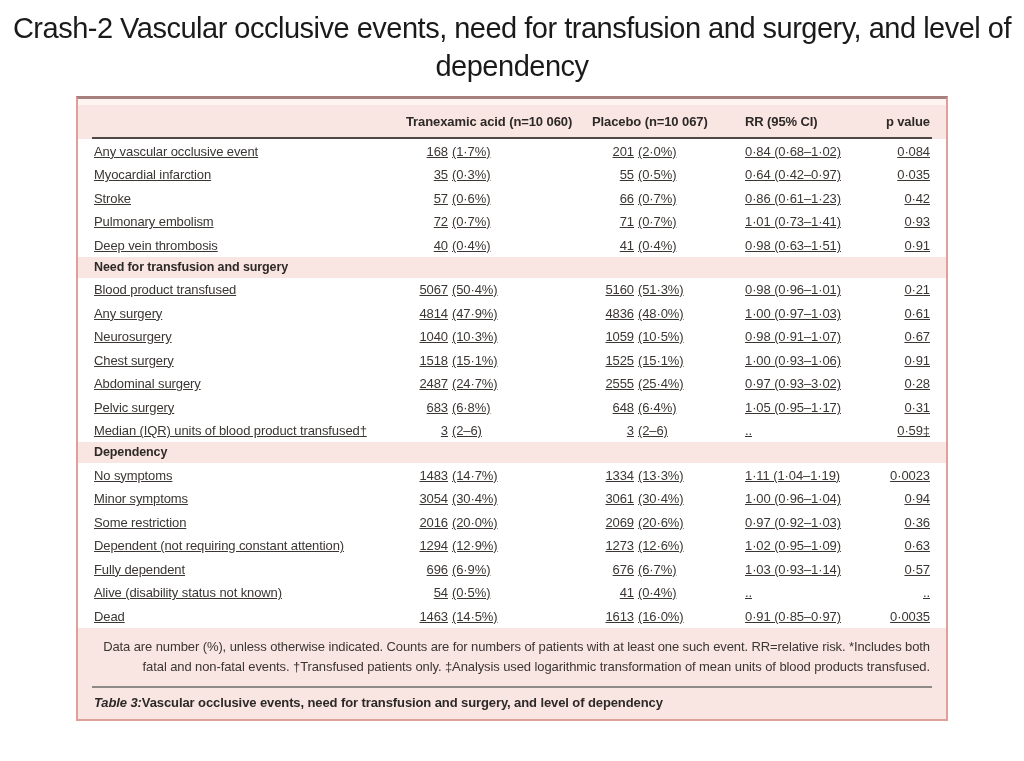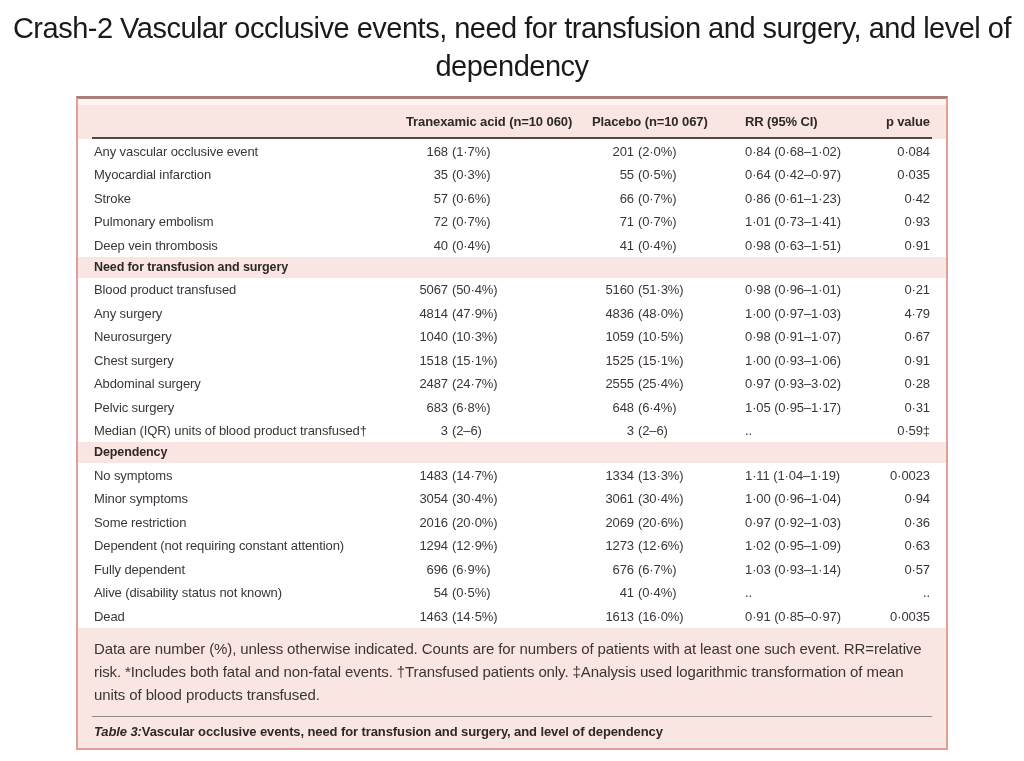--- a/index.html
+++ b/index.html
@@ -29,28 +29,28 @@
 
   .hdr.c2,.hdr.c3{ padding-left:10px; }
   .c4{ padding-left:13px; }
   .c5{ padding-left:11px;text-align:right; }
 
   .section-band{
     height:21px; line-height:21px; padding:0 16px;
     font-weight:bold; font-size:12.5px; color:var(--heading-text,#2d2926);
   }
   .white-block{ background:var(--row-bg,#fff); }
-  .data-row{ height:23.5px; align-items:center; }
+  .data-row{ height:23.5px; align-items:center;text-decoration:underline; }
 
   .c2,.c3{ display:flex; }
   .count{ display:inline-block; width:52px; text-align:right; }
   .pct{ margin-left:4px; }
 
   .footnote{
-    padding:9px 16px 6px; font-size:15px; line-height:1.55; letter-spacing:-0.1px;
+    padding:9px 16px 6px; font-size:13px; line-height:1.55; letter-spacing:-0.1px;text-align:right;
   }
   .foot-rule{ height:1.5px; background:var(--foot-rule,#8d8a88); margin:3px 14px 0; }
   .caption{ padding:7px 16px 9px; font-weight:bold; font-size:13px; color:var(--heading-text,#2d2926); }
   .cap-label{ font-style:italic; }
 </style>
 </head>
 <body>
 
 <div class="slide">
 
@@ -155,21 +155,21 @@
             <div class="c1">Any surgery</div>
             <div class="c2">
               <span class="count">4814</span>
               <span class="pct">(47·9%)</span>
             </div>
             <div class="c3">
               <span class="count">4836</span>
               <span class="pct">(48·0%)</span>
             </div>
             <div class="c4">1·00 (0·97–1·03)</div>
-            <div class="c5">4·79</div>
+            <div class="c5">0·61</div>
           </div>
           <div class="grid-row data-row">
             <div class="c1">Neurosurgery</div>
             <div class="c2">
               <span class="count">1040</span>
               <span class="pct">(10·3%)</span>
             </div>
             <div class="c3">
               <span class="count">1059</span>
               <span class="pct">(10·5%)</span>

